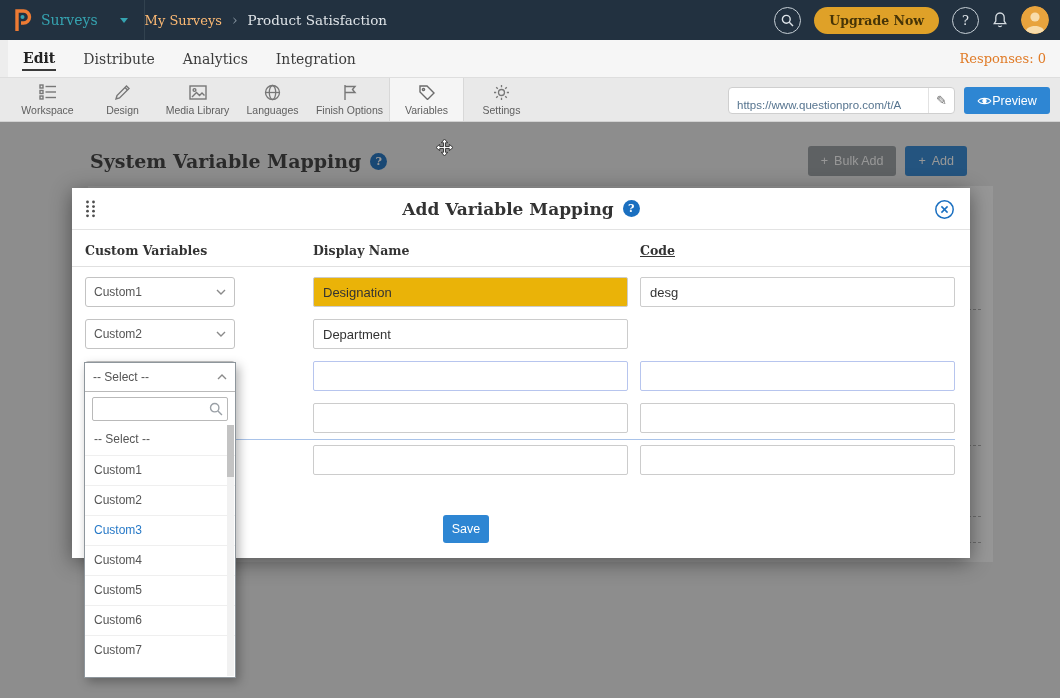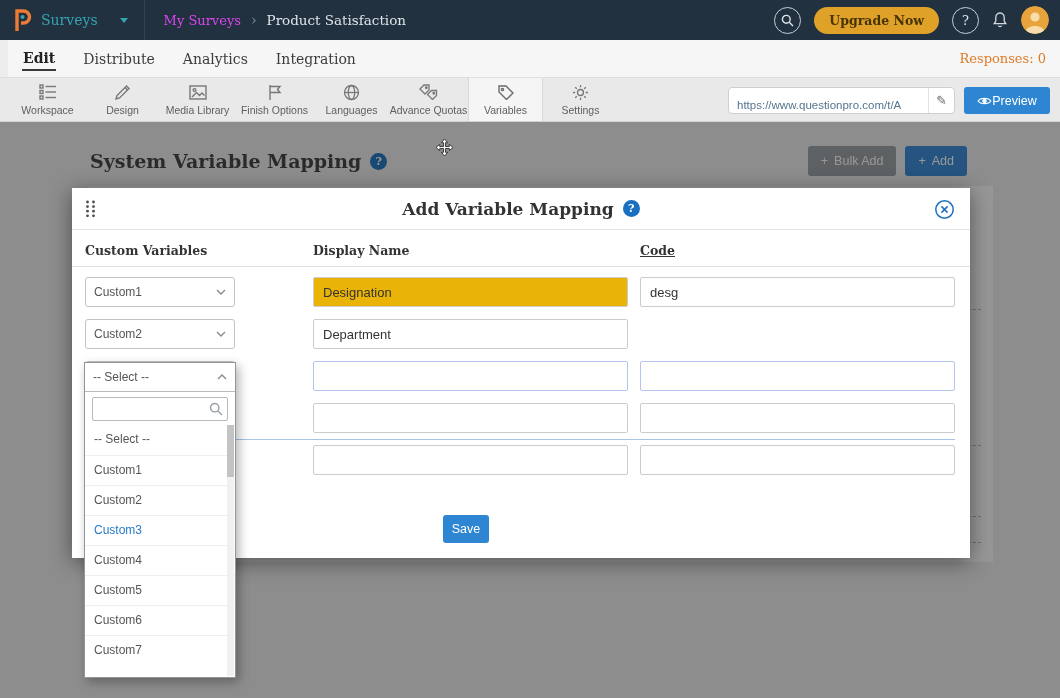--- a/index.html
+++ b/index.html
@@ -5,21 +5,21 @@
   * { margin:0; padding:0; box-sizing:border-box; }
   body { font-family:"Liberation Sans", sans-serif; background:#555; }
   .screen { position:relative; width:1060px; height:698px; background:#ededed; overflow:hidden; }
   .serif { font-family:"DejaVu Serif","Liberation Serif",serif; }
 
   
   .topbar { position:absolute; top:0; left:0; right:0; height:40px; background:#223140; display:flex; align-items:center; z-index:5; }
   .logo-wrap { margin-left:13px; display:flex; align-items:center; }
   .tb-menu { display:flex; align-items:center; gap:22px; margin-left:9px; color:#35a3b0; font-size:14px; cursor:pointer; }
   .tb-divider { width:1px; height:40px; background:#32424f; margin-left:16px; }
-  .crumb { margin-left:19px; color:#d946ef; font-size:13px; }
+  .crumb { color:#fdba74; font-size:13px; }
   .crumb-sep { margin:0 10px; color:#7d8b97; font-size:14px; }
   .tb-title { color:#dfe4e8; font-size:13.5px; }
   .tb-right { margin-left:auto; display:flex; align-items:center; gap:13px; padding-right:11px; }
   .tb-circle { width:27px; height:27px; border:1.5px solid #c6cfd6; border-radius:50%; display:flex; align-items:center; justify-content:center; color:#e3e8ec; font-size:13px; cursor:pointer; }
   .upgrade-btn { height:27px; padding:0 15px; border:none; border-radius:14px; background:#dfa128; color:#463407; font-family:"DejaVu Serif","Liberation Serif",serif; font-size:12.5px; font-weight:bold; cursor:pointer; }
   .avatar { width:28px; height:28px; border-radius:50%; overflow:hidden; cursor:pointer; }
 
   
   .navbar { position:absolute; top:40px; left:8px; right:0; height:37px; background:#f6f6f6; display:flex; align-items:center; z-index:4; }
   .navtab { margin-left:26px; font-family:"DejaVu Serif","Liberation Serif",serif; font-size:14px; color:#3c3c3c; padding:4px 1px 3px; cursor:pointer; }
@@ -172,49 +172,38 @@
     <div class="tool">
       <span class="ticon">
         <svg width="18" height="15" viewBox="0 0 18 15" fill="none" stroke="#777" stroke-width="1.4">
           <rect x="1" y="1" width="16" height="13"></rect>
             <circle cx="5.5" cy="5" r="1.4"></circle>
           <path d="M3 12 L7.5 7.5 L10.5 10.5 L13 8 L15.5 10.5"></path>
         </svg>
       </span>
       <span class="tlabel">Media Library</span>
     </div>
-    <div class="tool wide">
-      <span class="ticon">
-        <svg width="15" height="17" viewBox="0 0 15 17" fill="none" stroke="#777" stroke-width="1.4">
-          <line x1="3" y1="1" x2="3" y2="16"></line>
-            <path d="M3 2.5 H13 L10.5 5.5 L13 8.5 H3"></path>
-        </svg>
-      </span>
-      <span class="tlabel">Finish Options</span>
-    </div>
     <div class="tool">
       <span class="ticon">
         <svg width="17" height="17" viewBox="0 0 17 17" fill="none" stroke="#777" stroke-width="1.3">
           <circle cx="8.5" cy="8.5" r="7"></circle>
             <ellipse cx="8.5" cy="8.5" rx="3.2" ry="7"></ellipse>
             <line x1="1.5" y1="8.5" x2="15.5" y2="8.5"></line>
         </svg>
       </span>
       <span class="tlabel">Languages</span>
     </div>
     <div class="tool wide">
       <span class="ticon">
-        <svg width="19" height="16" viewBox="0 0 19 16" fill="none" stroke="#777" stroke-width="1.3">
-          <path d="M1 5 L5 1 H10 V6 L6 10 Z"></path>
-            <circle cx="7.3" cy="3.7" r="0.8"></circle>
-          <path d="M8.5 10.5 L12.5 6.5 H17.5 V11.5 L13.5 15.5 Z"></path>
-            <circle cx="14.8" cy="9.2" r="0.8"></circle>
-        </svg>
-      </span>
-      <span class="tlabel">Advance Quotas</span>
+        <svg width="15" height="17" viewBox="0 0 15 17" fill="none" stroke="#777" stroke-width="1.4">
+          <line x1="3" y1="1" x2="3" y2="16"></line>
+            <path d="M3 2.5 H13 L10.5 5.5 L13 8.5 H3"></path>
+        </svg>
+      </span>
+      <span class="tlabel">Finish Options</span>
     </div>
     <div class="tool active">
       <span class="ticon">
         <svg width="18" height="16" viewBox="0 0 18 16" fill="none" stroke="#6b6b6b" stroke-width="1.4">
           <path d="M2 2 H9 L16 9 L9.5 15.5 L2 8 Z"></path>
             <circle cx="5.5" cy="5.5" r="1.1"></circle>
         </svg>
       </span>
       <span class="tlabel">Variables</span>
     </div>

